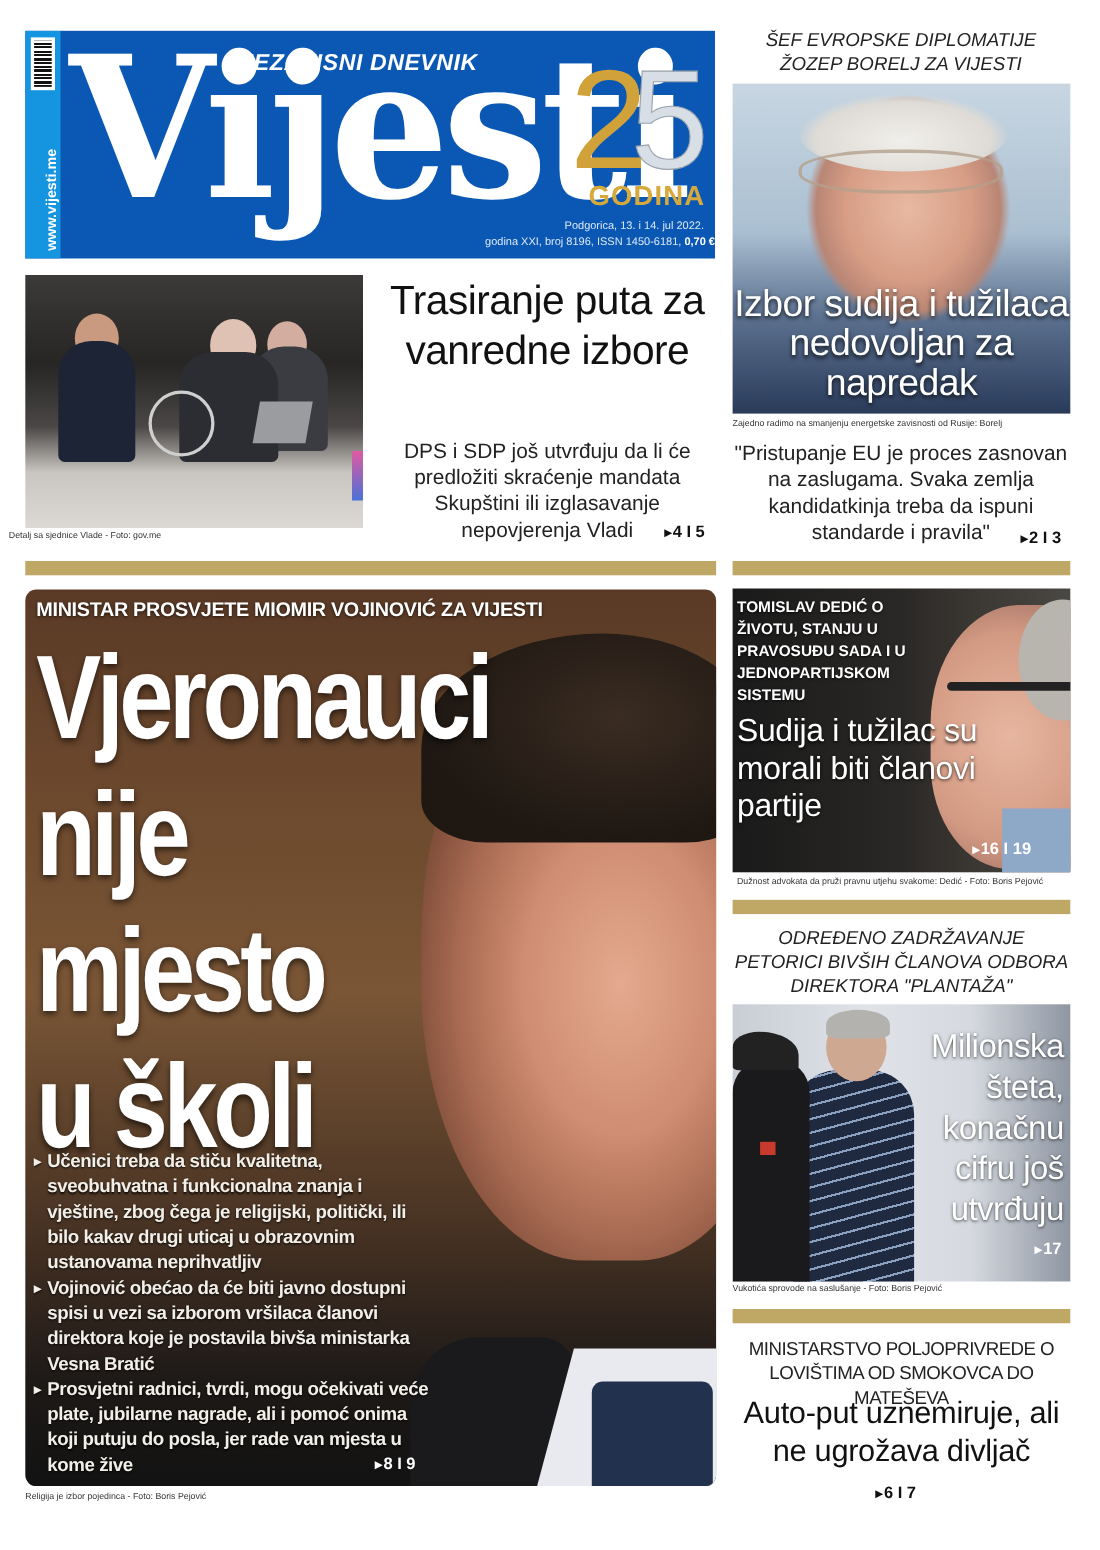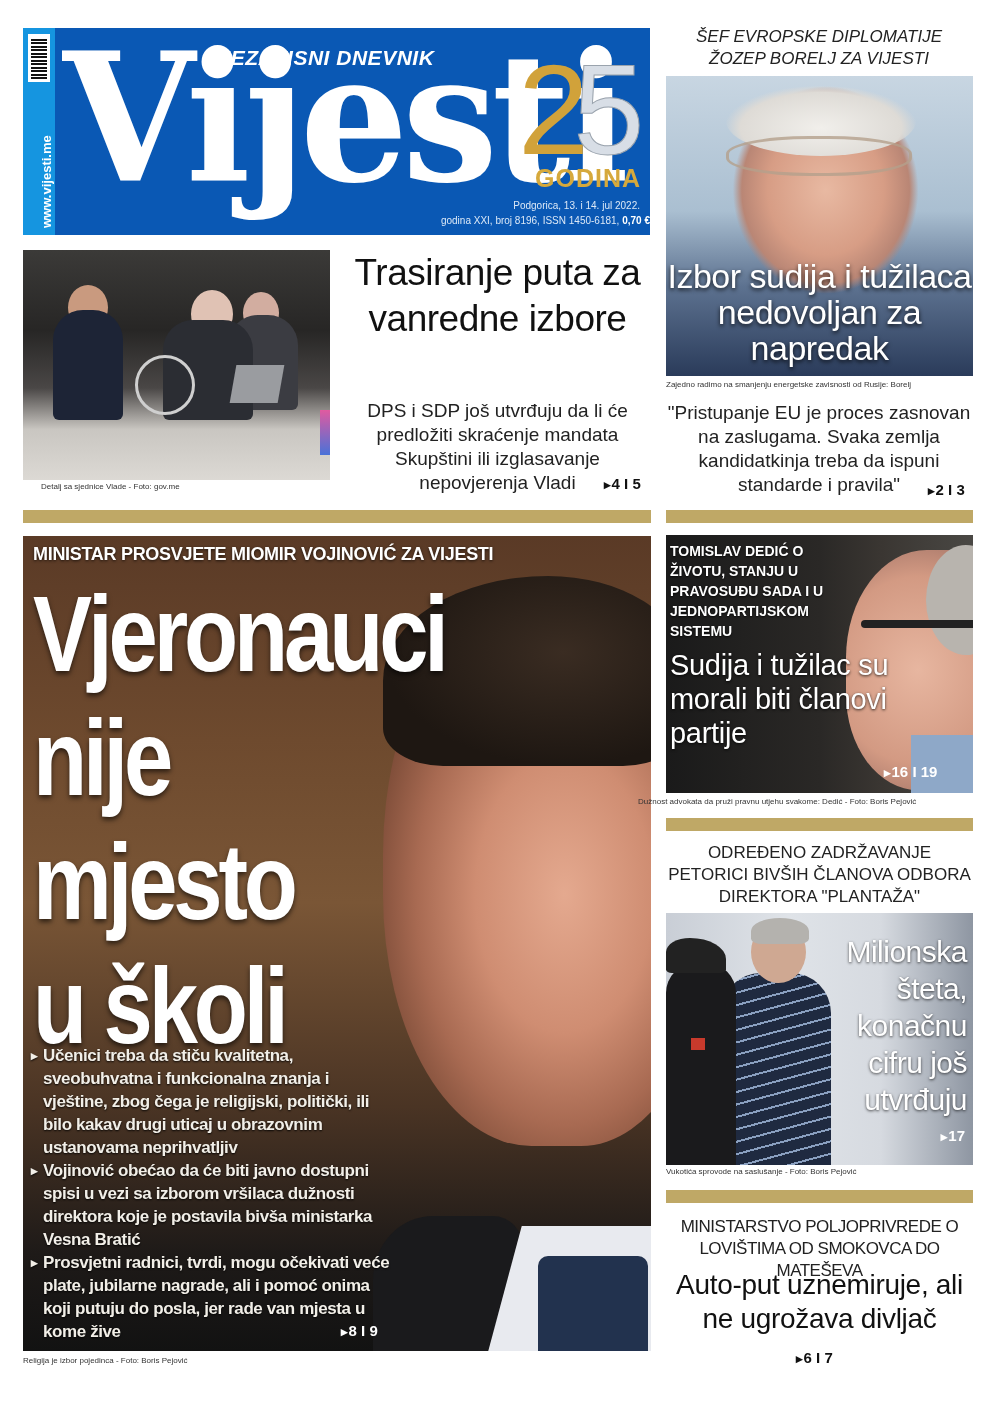--- a/index.html
+++ b/index.html
@@ -49,31 +49,31 @@
       background: linear-gradient(180deg, #3b3a38 0%, #272625 35%, #4a4746 60%, #c9c6c1 78%, #dcd9d4 100%); }
   .gov-photo .p1 { position:absolute; left:30px; top:60px; width:70px; height:110px; border-radius:30px 30px 6px 6px; background:#1d2436; }
   .gov-photo .p1h { position:absolute; left:45px; top:35px; width:40px; height:45px; border-radius:50%; background:#c99a7f; }
   .gov-photo .p2 { position:absolute; left:140px; top:70px; width:90px; height:100px; border-radius:30px 30px 6px 6px; background:#2b2d33; }
   .gov-photo .p2h { position:absolute; left:168px; top:40px; width:42px; height:48px; border-radius:50%; background:#e0c2b4; }
   .gov-photo .p3 { position:absolute; left:205px; top:65px; width:70px; height:95px; border-radius:30px 30px 6px 6px; background:#3b3c42; }
   .gov-photo .p3h { position:absolute; left:220px; top:42px; width:36px; height:42px; border-radius:50%; background:#d2ada0; }
   .gov-photo .laptop { position:absolute; left:210px; top:115px; width:48px; height:38px; background:#9a9ca0; transform: skewX(-10deg); }
   .gov-photo .mic { position:absolute; left:112px; top:105px; width:60px; height:60px; border:3px solid #cfcfcf; border-radius:50%; }
   .gov-photo .accent { position:absolute; right:0; top:160px; width:10px; height:45px; background: linear-gradient(#e05aa0, #4a72d8); }
-  .gov-caption { position: absolute; left: 41px; top: 482px; font-size: 8px; color: #333; }
+  .gov-caption { position: absolute; left: 8px; top: 482px; font-size: 8px; color: #333; }
   .tl-headline { position: absolute; left: 345px; top: 250px; width: 305px; text-align: center; font-size: 37px; line-height: 46px; color: #111; letter-spacing: -0.5px; }
   .tl-deck { position: absolute; left: 345px; top: 399px; width: 305px; text-align: center; font-size: 19px; line-height: 24px; color: #222; }
   .tl-ref { position: absolute; left: 604px; top: 475px; }
 
   
   .gold-bar { position: absolute; height: 13px; background: #bfa866; }
 
   
   .main-story { position: absolute; left: 23px; top: 536px; width: 628px; height: 815px; overflow: hidden;
-      background: linear-gradient(180deg, #5a3a26 0%, #6e4a2e 25%, #7a5636 45%, #4a3424 70%, #1e1a18 88%, #121212 100%); }
+      background: linear-gradient(180deg, #5a3a26 0%, #6e4a2e 25%, #7a5636 45%, #4a3424 70%, #1e1a18 88%, #121212 100%); border-radius: 10px; }
   .ms-face { position: absolute; left: 360px; top: 50px; width: 330px; height: 560px; border-radius: 48% 40% 40% 45%;
       background: radial-gradient(ellipse 60% 55% at 55% 55%, #e4a98f 0%, #cf8d72 45%, #a86a52 75%, #7a4a36 100%); }
   .ms-hair { position: absolute; left: 360px; top: 40px; width: 300px; height: 190px; border-radius: 55% 45% 20% 20%;
       background: radial-gradient(ellipse at 60% 40%, #3a2c22 0%, #1e1712 70%); }
   .ms-collar { position: absolute; left: 480px; top: 690px; width: 170px; height: 140px; background: #e8eaef; transform: skewX(-15deg); }
   .ms-tie { position: absolute; left: 515px; top: 720px; width: 110px; height: 110px; background: #22324e; border-radius: 10px; }
   .ms-suit { position: absolute; left: 350px; top: 680px; width: 150px; height: 160px; background: #1a1a1c; border-radius: 40% 20% 0 0; }
   .ms-kicker { position: absolute; left: 10px; top: 8px; color: #fff; font-weight: bold; font-size: 18px; letter-spacing: -0.3px;
       text-shadow: 0 1px 3px rgba(0,0,0,0.7); white-space: nowrap; }
   .ms-headline { position: absolute; left: 10px; top: 36px; color: #fff; font-weight: bold; font-size: 108px; line-height: 124px;
@@ -92,24 +92,24 @@
   .dedic-head { position: absolute; left: 180px; top: 15px; width: 180px; height: 240px; border-radius: 45% 40% 30% 40%;
       background: radial-gradient(ellipse at 40% 50%, #e7b6a0 0%, #d39a83 55%, #a8786a 80%); }
   .dedic-hair { position: absolute; left: 260px; top: 10px; width: 80px; height: 110px; border-radius: 50%; background: #b8b4ae; }
   .dedic-glasses { position: absolute; left: 195px; top: 85px; width: 120px; height: 8px; background: #222; border-radius: 4px; }
   .dedic-shirt { position: absolute; left: 245px; top: 200px; width: 70px; height: 60px; background: #8ea8c8; }
   .dedic-kicker { position: absolute; left: 4px; top: 6px; width: 190px; color: #fff; font-weight: bold; font-size: 14px; line-height: 20px;
       text-transform: uppercase; text-shadow: 0 1px 2px rgba(0,0,0,0.8); }
   .dedic-headline { position: absolute; left: 4px; top: 113px; width: 230px; color: #fff; font-size: 29px; line-height: 34px; letter-spacing: -0.3px;
       text-shadow: 0 1px 3px rgba(0,0,0,0.8); }
   .dedic-ref { position: absolute; left: 218px; top: 228px; color: #fff; }
-  .dedic-caption { position: absolute; left: 638px; top: 797px; font-size: 8px; color: #333; }
-
-  
-  .pl-kicker { position: absolute; left: 666px; top: 842px; width: 307px; text-align: center; font-size: 17px; line-height: 22px; color: #222; text-transform: uppercase; }
+  .dedic-caption { position: absolute; left: 670px; top: 797px; font-size: 8px; color: #333; }
+
+  
+  .pl-kicker { position: absolute; left: 666px; top: 842px; width: 307px; text-align: center; font-size: 17px; line-height: 22px; color: #222; text-transform: uppercase; font-style: italic; }
   .pl-photo { position: absolute; left: 666px; top: 913px; width: 307px; height: 252px; overflow: hidden;
       background: linear-gradient(90deg, #c9ced6 0%, #dfe3e8 40%, #d6dae0 70%, #8e96a2 100%); }
   .pl-guard { position: absolute; left: 0px; top: 50px; width: 70px; height: 210px; background: #1a1a1c; border-radius: 30px 30px 0 0; }
   .pl-guard-cap { position: absolute; left: 0px; top: 25px; width: 60px; height: 35px; background: #222; border-radius: 40% 60% 10% 10%; }
   .pl-guard-badge { position: absolute; left: 25px; top: 125px; width: 14px; height: 12px; background: #c83a2c; }
   .pl-man { position: absolute; left: 55px; top: 60px; width: 110px; height: 200px; border-radius: 40px 40px 0 0;
       background: repeating-linear-gradient(165deg, #1f2a40 0 10px, #8aa0c0 10px 12px); }
   .pl-man-head { position: absolute; left: 85px; top: 8px; width: 55px; height: 62px; border-radius: 50%; background: #cfa892; }
   .pl-man-hair { position: absolute; left: 85px; top: 5px; width: 58px; height: 26px; border-radius: 50% 50% 20% 20%; background: #b4b2ae; }
   .pl-headline { position: absolute; right: 6px; top: 20px; width: 160px; text-align: right; color: #fff; font-size: 30px; line-height: 37px;
@@ -177,21 +177,21 @@
   <div class="ms-tie"></div>
   <div class="ms-kicker">MINISTAR PROSVJETE MIOMIR VOJINOVIĆ ZA VIJESTI</div>
   <div class="ms-headline">
     <div>Vjeronauci</div>
     <div>nije</div>
     <div>mjesto</div>
     <div>u školi</div>
   </div>
   <ul class="ms-bullets">
     <li>Učenici treba da stiču kvalitetna, sveobuhvatna i funkcionalna znanja i vještine, zbog čega je religijski, politički, ili bilo kakav drugi uticaj u obrazovnim ustanovama neprihvatljiv</li>
-    <li>Vojinović obećao da će biti javno dostupni spisi u vezi sa izborom vršilaca dužnosti direktora koje je postavila bivša ministarka Vesna Bratić</li>
+    <li>Vojinović obećao da će biti javno dostupni spisi u vezi sa izborom vršilaca članovi direktora koje je postavila bivša ministarka Vesna Bratić</li>
     <li>Prosvjetni radnici, tvrdi, mogu očekivati veće plate, jubilarne nagrade, ali i pomoć onima koji putuju do posla, jer rade van mjesta u kome žive</li>
   </ul>
   <div class="ms-ref pageref">8 I 9</div>
 </div>
 <div class="ms-caption">Religija je izbor pojedinca - Foto: Boris Pejović</div>
 
 <div class="dedic">
   <div class="dedic-head"></div>
   <div class="dedic-hair"></div>
   <div class="dedic-glasses"></div>

